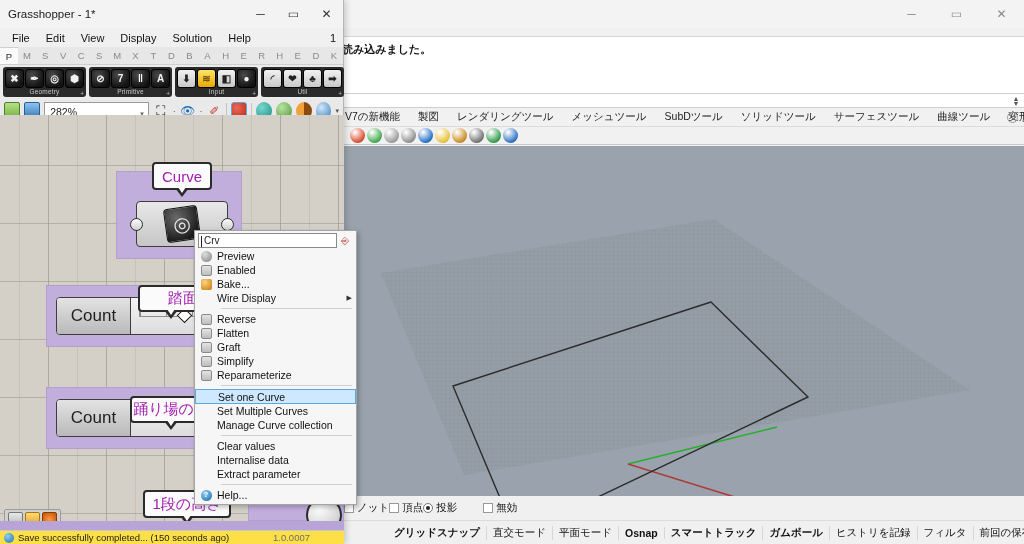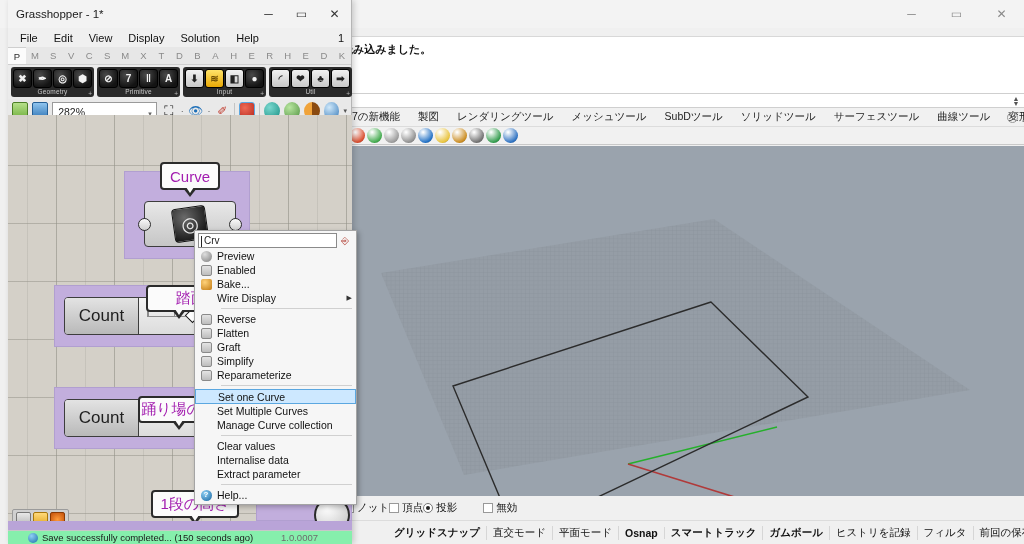--- a/index.html
+++ b/index.html
@@ -91,21 +91,20 @@
     font-size: 10.5px; color: #111;
   }
   .rh-sb2-item { padding: 0 6px; white-space: nowrap; border-right: 1px solid #d6d6d6; }
   .rh-sb2-item.bold { font-weight: bold; }
 
   
   #gh {
     position: absolute; left: 0; top: 0; width: 344px; height: 544px;
     background: #f0f0f0; border-right: 1px solid #b5b5b5;
     box-shadow: 2px 0 6px rgba(0,0,0,0.18);
-    margin-left: 8px;
   }
   .gh-title {
     position: relative; height: 28px; background: #f3f3f3;
     display: flex; align-items: center; padding-left: 8px;
     font-size: 11.5px; color: #1a1a1a;
   }
   .gh-wc-group { position: absolute; right: 0; top: 0; display: flex; }
   .gh-wc {
     width: 33px; height: 28px; display: flex; align-items: center; justify-content: center;
     font-size: 12px; color: #333;
@@ -261,22 +260,22 @@
     position: absolute; left: 0; top: 508px; width: 344px; height: 22px;
     display: flex; align-items: center; gap: 3px; padding-left: 4px;
   }
   .gh-bb-group {
     display: flex; gap: 2px; background: #d0d0d0;
     border: 1px solid #9b9b9b; padding: 2px 3px; border-radius: 2px;
   }
   .gh-bb-ic { width: 15px; height: 15px; border-radius: 2px; }
   .gh-status {
     position: absolute; left: 0; top: 530px; width: 344px; height: 14px;
-    background: #86efac; border-top: 1px solid #c8c8c8;
-    display: flex; align-items: center; padding-left: 20px; gap: 4px;
+    background: #fde047; border-top: 1px solid #c8c8c8;
+    display: flex; align-items: center; padding-left: 4px; gap: 4px;
     font-size: 9.5px; color: #1a1a1a;
   }
   .gh-status-ic {
     width: 10px; height: 10px; border-radius: 50%;
     background: radial-gradient(circle at 35% 30%, #8fd0f5, #1b6fa8);
   }
   .gh-version { position: absolute; right: 34px; font-size: 9.5px; color: #6d6d6d; }
   .gh-purple-strip {
     position: absolute; left: 0; top: 521px; width: 344px; height: 9px; background: #b9a4d8;
   }

